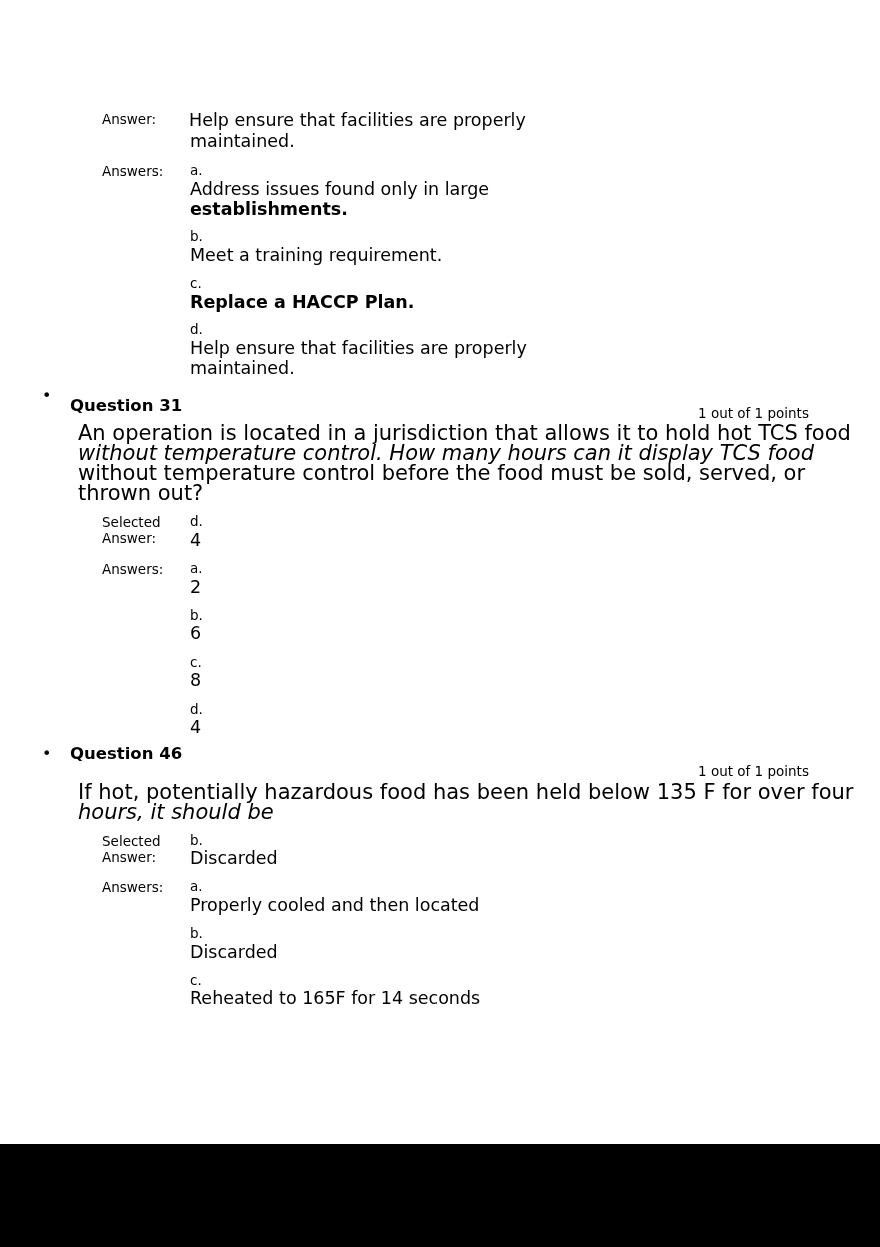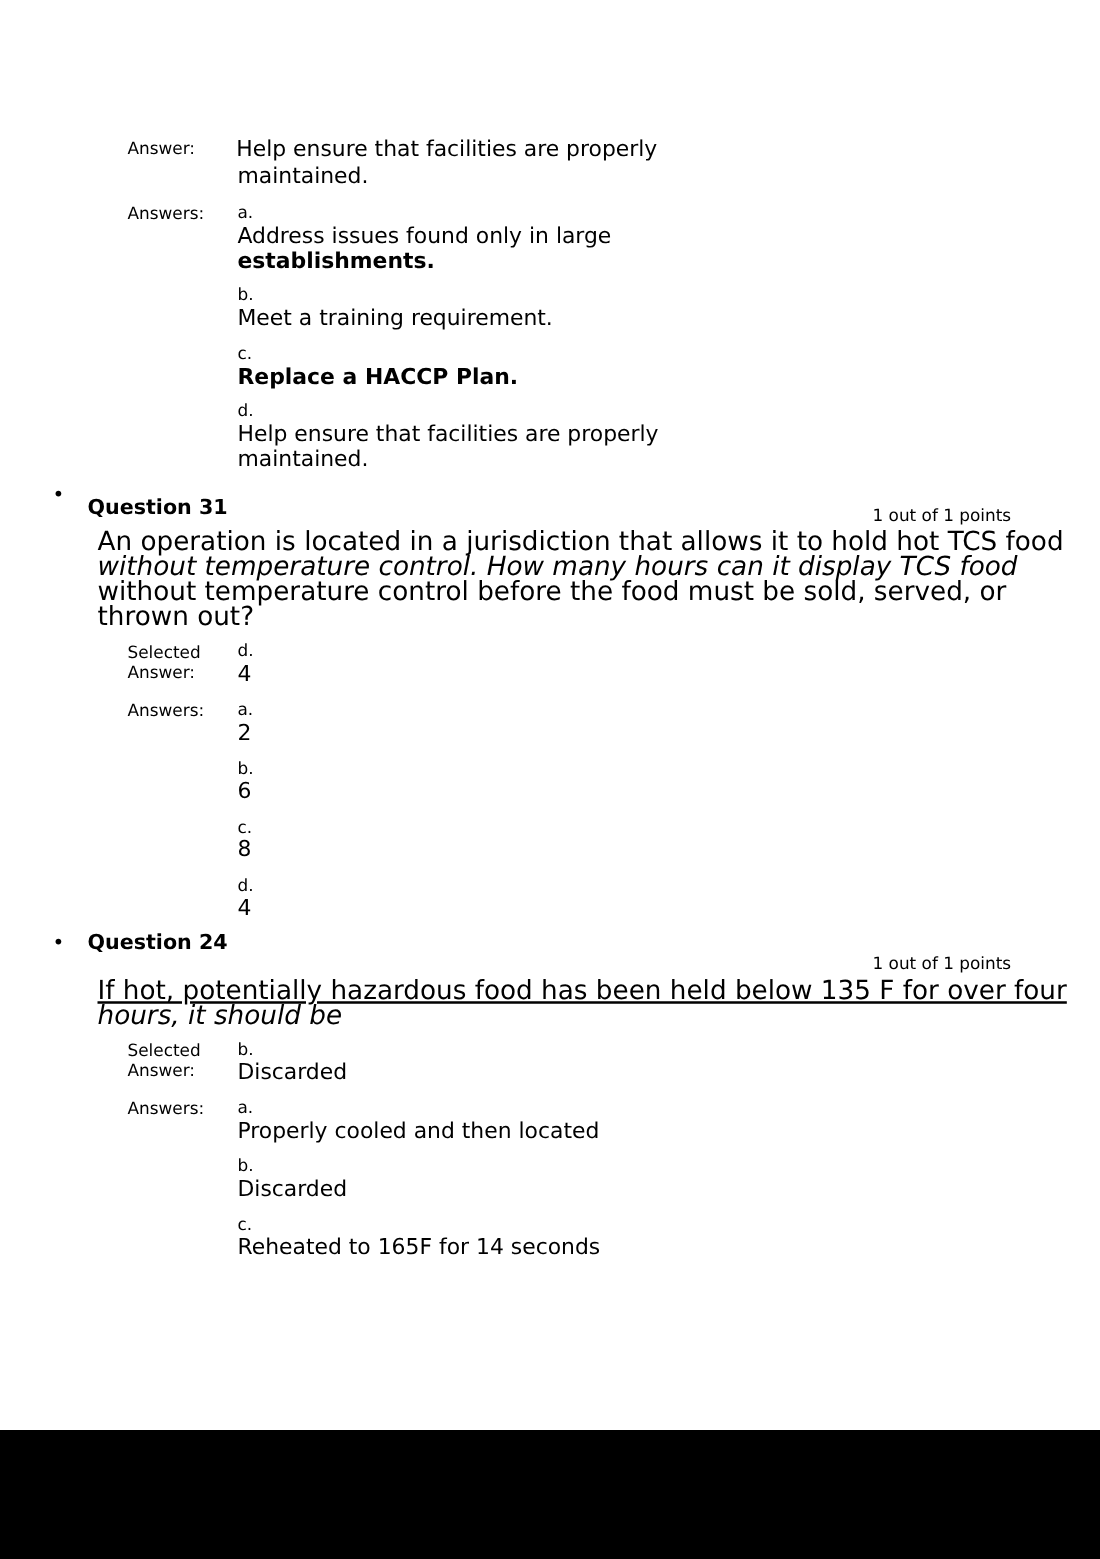--- a/index.html
+++ b/index.html
@@ -65,24 +65,24 @@
 
   <span class="abs letter" style="left:190px;top:655px;">c.</span>
   <span class="abs ans" style="left:190px;top:670px;">8</span>
 
   <span class="abs letter" style="left:190px;top:702px;">d.</span>
   <span class="abs ans" style="left:190px;top:717px;">4</span>
 </div>
 
 <div>
   <span class="abs bullet" style="left:42px;top:744px;">•</span>
-  <span class="abs qtitle" style="left:70px;top:744px;">Question 24</span>
+  <span class="abs qtitle" style="left:70px;top:744px;">Question 46</span>
   <span class="abs points" style="left:698px;top:763px;">1 out of 1 points</span>
 
-  <span class="abs qtext" style="left:78px;top:782px;text-decoration:underline;">If hot, potentially hazardous food has been held below 135 F for over four</span>
+  <span class="abs qtext" style="left:78px;top:782px;">If hot, potentially hazardous food has been held below 135 F for over four</span>
   <span class="abs qtext" style="left:78px;top:802px;font-style:italic;">hours, it should be</span>
 
   <span class="abs lbl" style="left:82px;top:833px;">Selected</span>
   <span class="abs lbl" style="left:82px;top:849px;">Answer:</span>
   <span class="abs letter" style="left:190px;top:833px;">b.</span>
   <span class="abs ans" style="left:190px;top:848px;">Discarded</span>
 
   <span class="abs lbl" style="left:82px;top:879px;">Answers:</span>
 
   <span class="abs letter" style="left:190px;top:879px;">a.</span>

